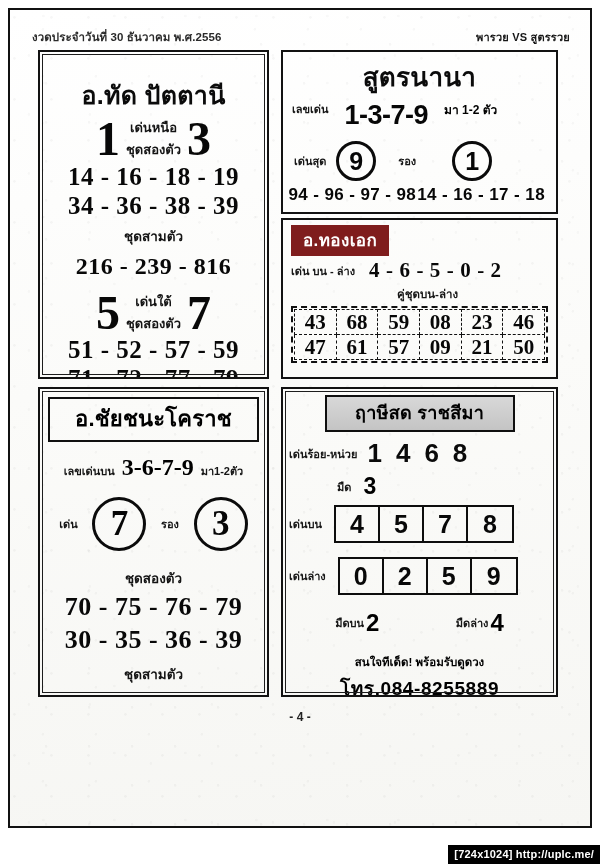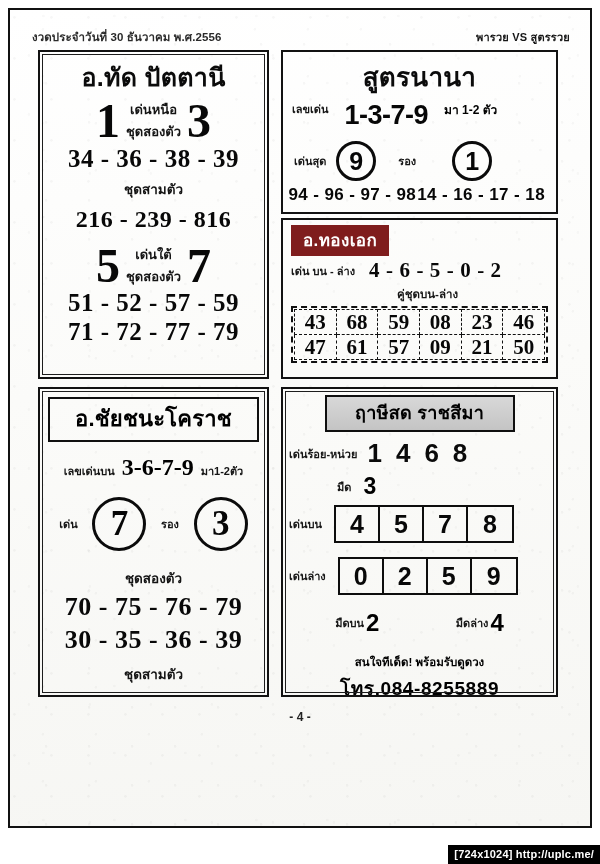--- a/index.html
+++ b/index.html
@@ -60,21 +60,21 @@
     width: 520px; height: 650px;
     display: grid;
     grid-template-columns: 231px 277px;
     grid-template-rows: 329px 310px;
     column-gap: 12px; row-gap: 8px;
   }
   .panel {
     position: relative;
     border: 2.5px solid #121212;
     background: transparent;
-    padding: 2px 6px;
+    padding: 20px 6px;
     overflow: hidden;
   }
   .panel.inner-rule::after {
     content: "";
     position: absolute;
     inset: 2px;
     border: 1px solid #1d1d1d;
     pointer-events: none;
   }
   .panel-stack { display: flex; flex-direction: column; height: 100%; }
@@ -302,20 +302,21 @@
 
       <div class="hl-row">
         <span class="big-num hl-side">1</span>
         <span class="hl-mid">
           <span class="thai-lbl">เด่นหนือ</span>
           <span class="thai-lbl">ชุดสองตัว</span>
         </span>
         <span class="big-num hl-side">3</span>
       </div>
 
+      <div class="row-nums pair-line">14 - 16 - 18 - 19</div>
       <div class="row-nums pair-line">34 - 36 - 38 - 39</div>
 
       <div class="sec-lbl thai-lbl">ชุดสามตัว</div>
       <div class="row-nums triple-line">216 - 239 - 816</div>
 
       <div class="hl-row" style="margin-top:10px;">
         <span class="big-num hl-side">5</span>
         <span class="hl-mid">
           <span class="thai-lbl">เด่นใต้</span>
           <span class="thai-lbl">ชุดสองตัว</span>

